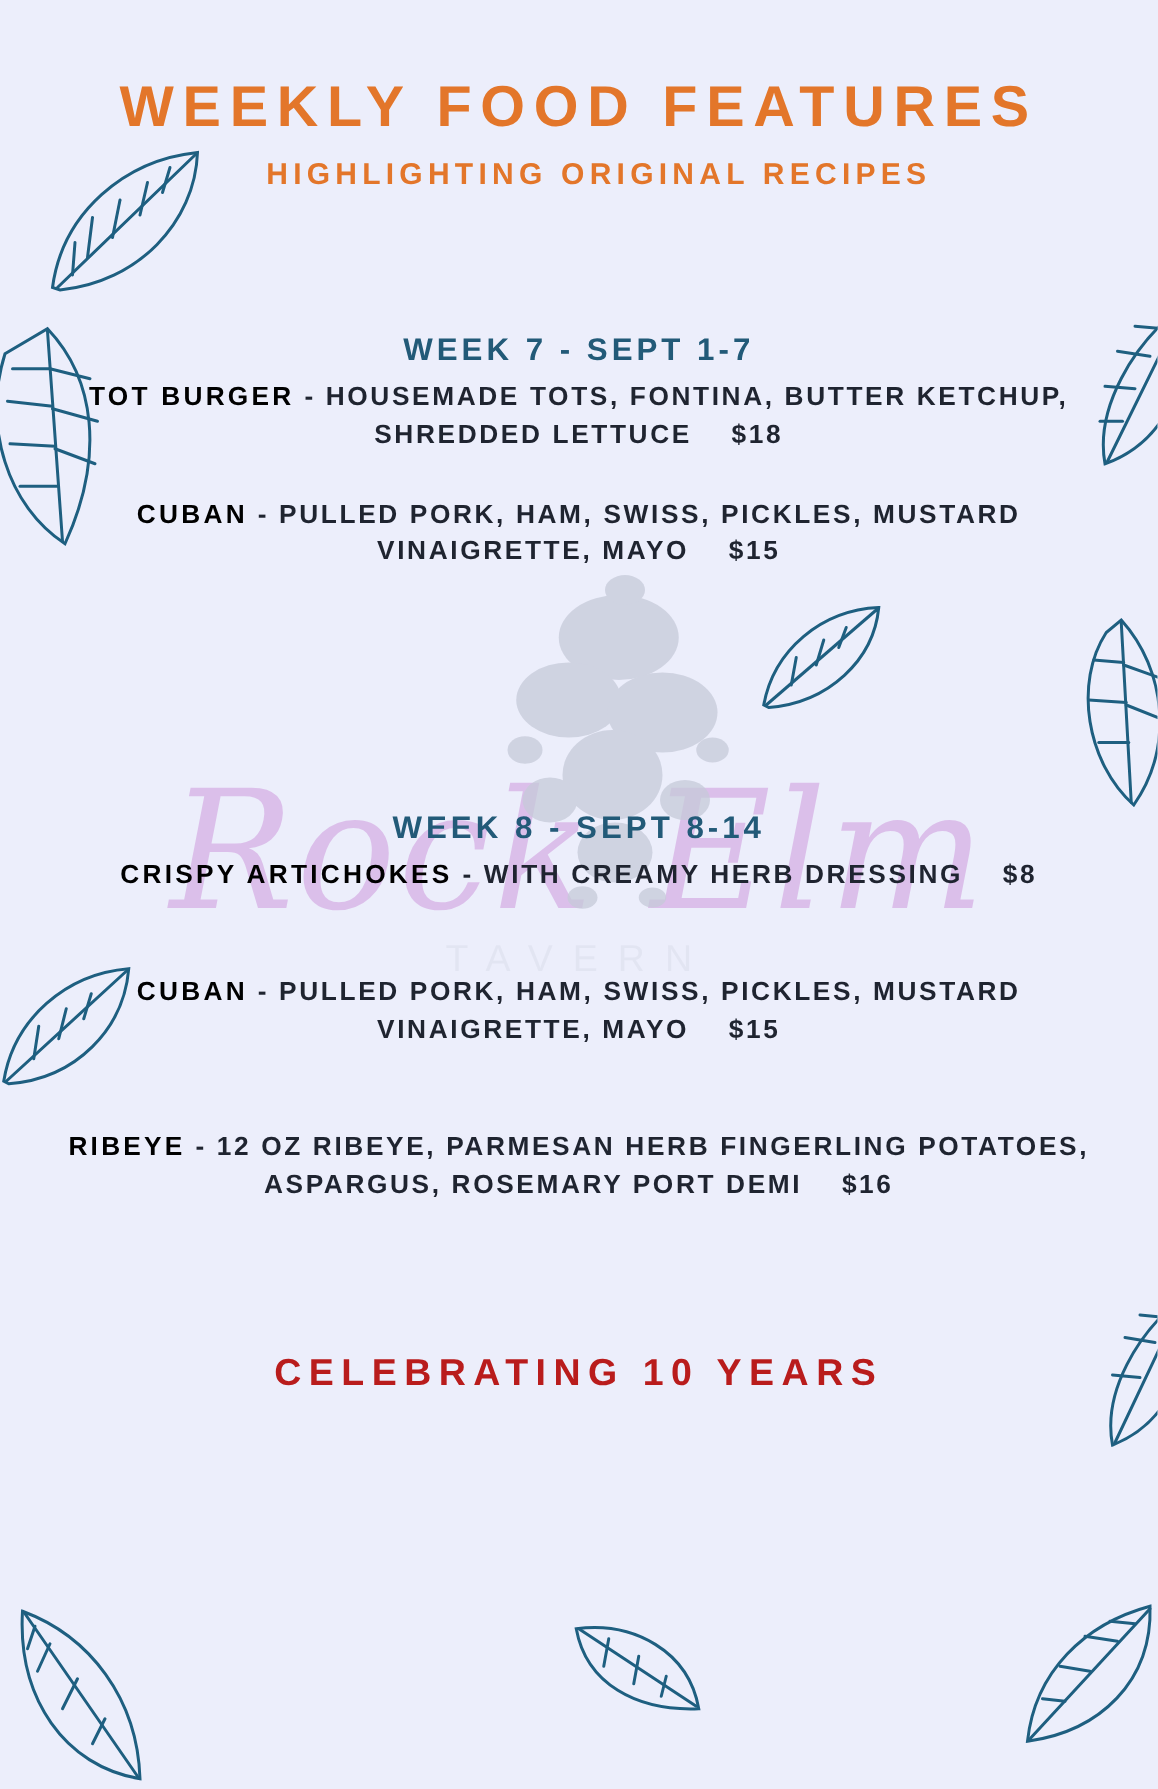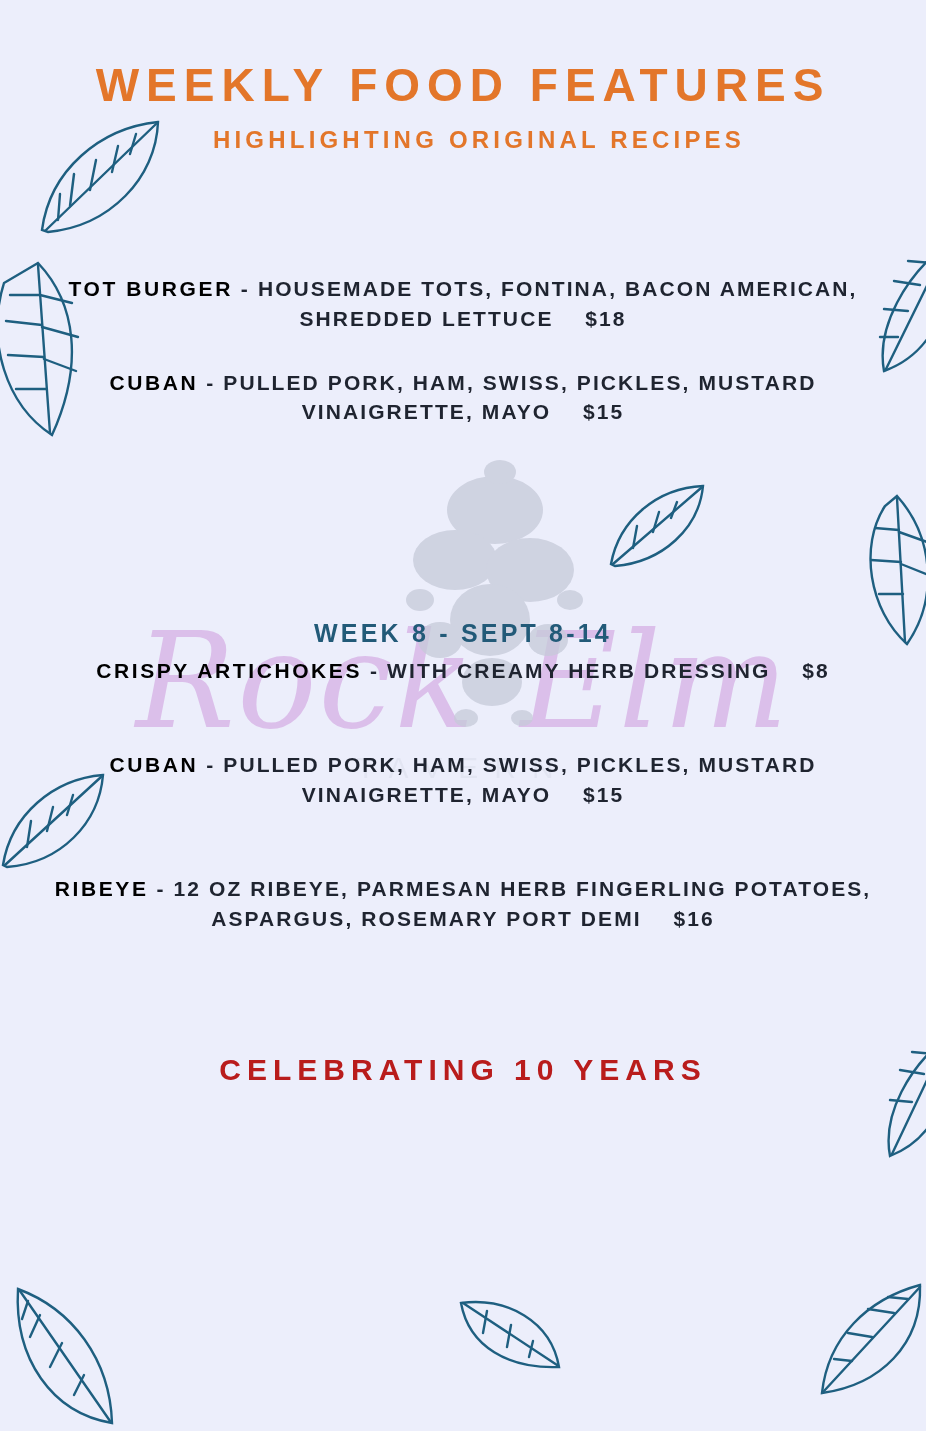--- a/index.html
+++ b/index.html
@@ -256,25 +256,26 @@
 </div>
 
 <div class="page">
 
   <h1 class="title">WEEKLY FOOD FEATURES</h1>
   <div class="subtitle">HIGHLIGHTING ORIGINAL RECIPES</div>
 
   <div class="sp-w7-top"></div>
 
   <div class="week-block">
+    <div class="week-head">WEEK 7 - SEPT 1-7</div>
 
     <div class="sp-item" style="height:8px"></div>
 
     <div class="item">
-      <span class="nm">TOT BURGER</span><span> - </span><span>HOUSEMADE TOTS, FONTINA, BACON AMERICAN, SHREDDED LETTUCE</span><span class="price">    $18</span>
+      <span class="nm">TOT BURGER</span><span> - </span><span>HOUSEMADE TOTS, FONTINA, BUTTER KETCHUP, SHREDDED LETTUCE</span><span class="price">    $18</span>
     </div>
 
     <div class="sp-item" style="height:34px"></div>
 
     <div class="item">
       <span class="nm">CUBAN</span><span> - </span><span>PULLED PORK, HAM, SWISS, PICKLES, MUSTARD VINAIGRETTE, MAYO</span><span class="price">    $15</span>
     </div>
   </div>
 
   <div class="sp-w8-top"></div>

